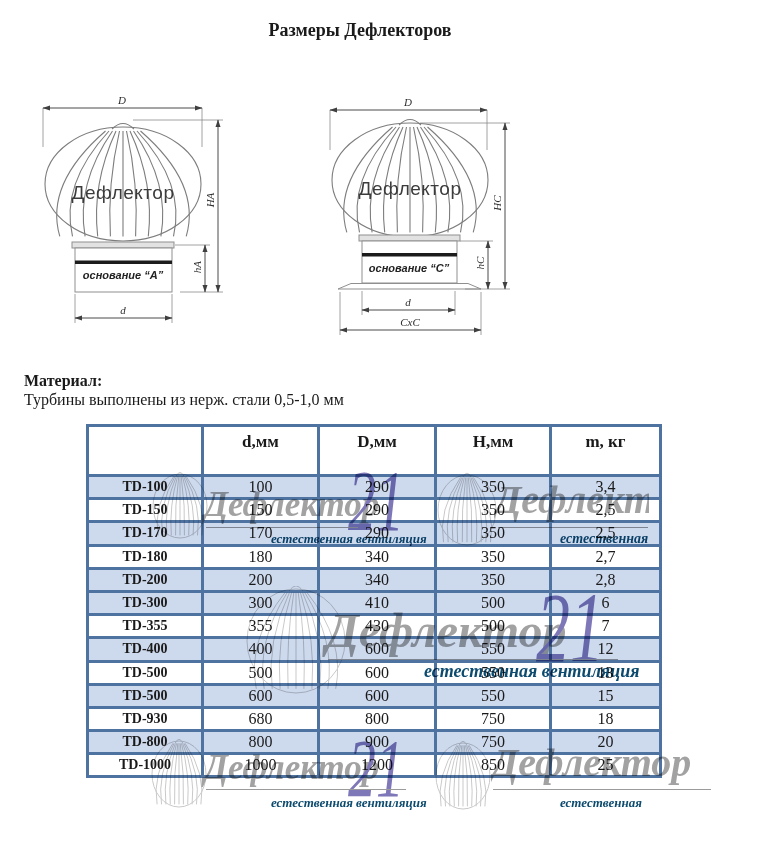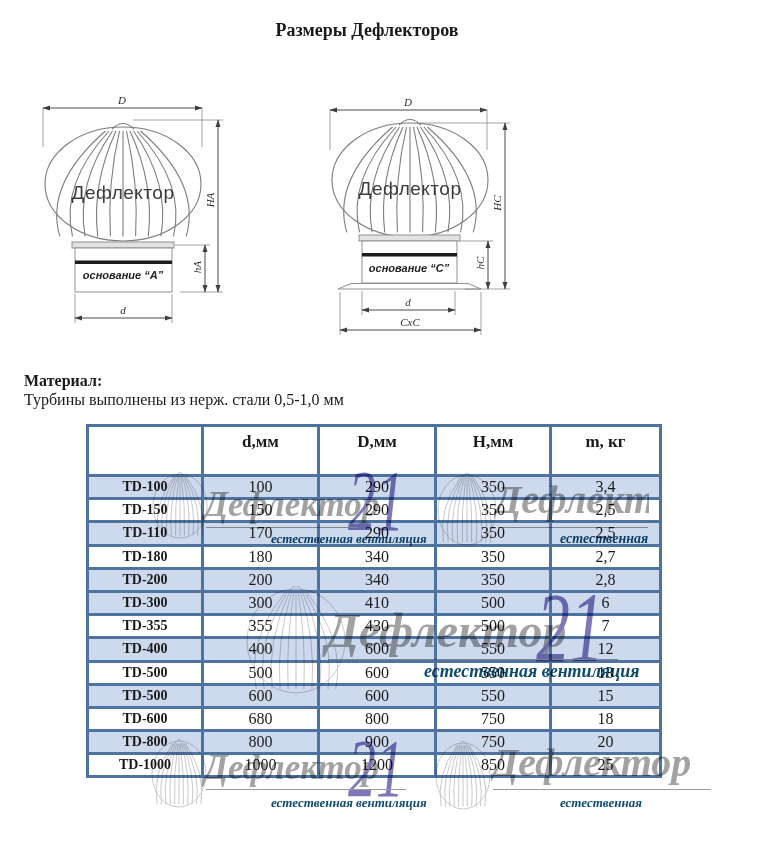--- a/index.html
+++ b/index.html
@@ -1,21 +1,21 @@
 <!DOCTYPE html>
 <html><head>
 <meta charset="utf-8">
 <style>
   html,body{margin:0;padding:0;background:#fff;}
   .page{position:relative;width:773px;height:847px;background:#ffffff;overflow:hidden;
         font-family:"Liberation Serif",serif;color:#1a1a1a;}
   .abs{position:absolute;}
 
   
-  .title{left:0;top:20px;width:720px;text-align:center;font-size:18px;font-weight:bold;margin-left:7px;}
+  .title{left:0;top:20px;width:720px;text-align:center;font-size:18px;font-weight:bold;}
 
   
   .material{left:24px;top:371px;font-size:16px;line-height:19px;}
   .material .lbl{font-weight:bold;}
 
   
   svg text{font-family:"Liberation Serif",serif;}
   .dim-label{font-size:11px;font-style:italic;fill:#2e2e2e;}
   .bulb-label{font-size:19px;font-family:"Liberation Sans",sans-serif;fill:#3c3c3c;letter-spacing:.5px;}
   .base-label{font-size:11px;font-weight:bold;font-style:italic;font-family:"Liberation Sans",sans-serif;fill:#222;}
@@ -183,21 +183,21 @@
           <td>3,4</td>
         </tr>
         <tr>
           <td class="model">TD-150</td>
           <td>150</td>
           <td>290</td>
           <td>350</td>
           <td>2,5</td>
         </tr>
         <tr class="alt">
-          <td class="model">TD-110</td>
+          <td class="model">TD-170</td>
           <td>170</td>
           <td>290</td>
           <td>350</td>
           <td>2,5</td>
         </tr>
         <tr>
           <td class="model">TD-180</td>
           <td>180</td>
           <td>340</td>
           <td>350</td>
@@ -239,21 +239,21 @@
           <td>13</td>
         </tr>
         <tr class="alt">
           <td class="model">TD-500</td>
           <td>600</td>
           <td>600</td>
           <td>550</td>
           <td>15</td>
         </tr>
         <tr>
-          <td class="model">TD-600</td>
+          <td class="model">TD-930</td>
           <td>680</td>
           <td>800</td>
           <td>750</td>
           <td>18</td>
         </tr>
         <tr class="alt">
           <td class="model">TD-800</td>
           <td>800</td>
           <td>900</td>
           <td>750</td>

